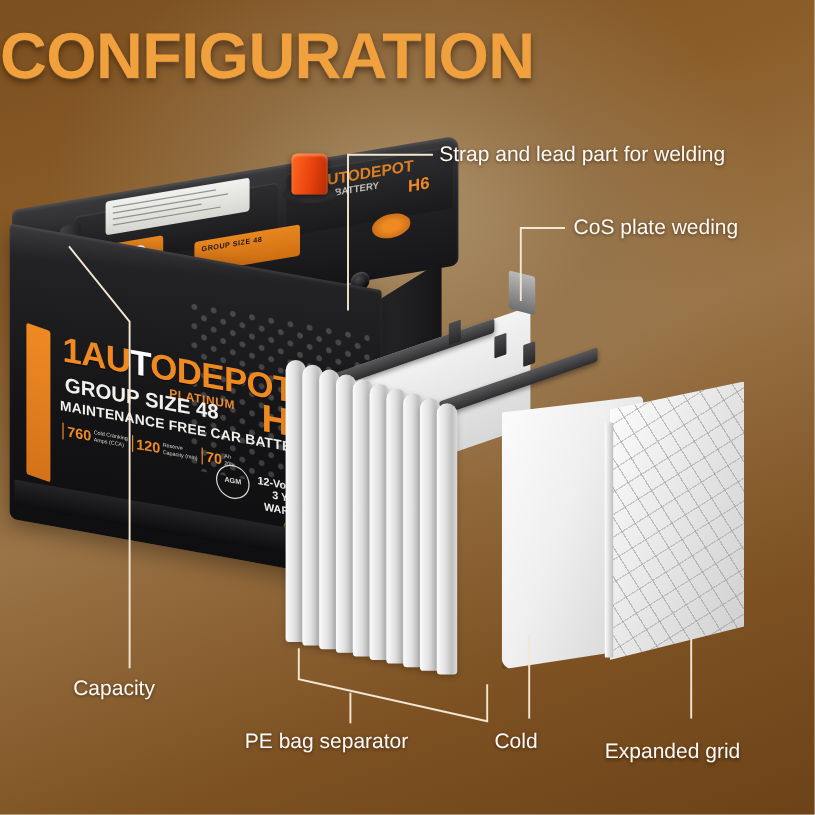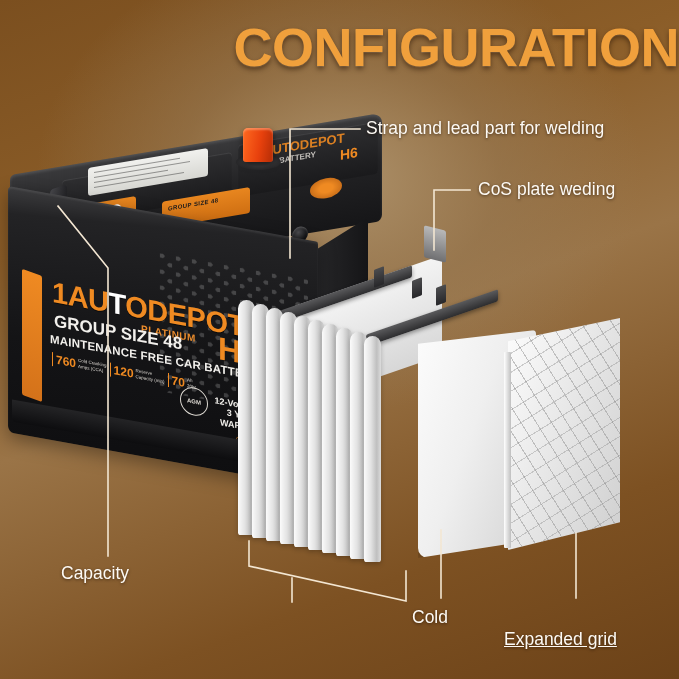--- a/index.html
+++ b/index.html
@@ -8,21 +8,21 @@
     font-family:"Liberation Sans", sans-serif;
   }
   #stage{
     position:relative;width:679px;height:679px;overflow:hidden;
     background:
       radial-gradient(ellipse 62% 48% at 50% 26%, rgba(175,148,110,0.95) 0%, rgba(152,124,88,0.55) 38%, rgba(120,90,55,0.0) 72%),
       linear-gradient(160deg,#7b4f1f 0%,#8b5d28 28%,#9a7447 50%,#7d5122 78%,#6c4218 100%);
   }
   
   #title{
-    position:absolute;left:0;top:16px;width:679px;text-align:right;
+    position:absolute;left:0;top:16px;width:679px;text-align:left;
     font-size:54px;font-weight:bold;letter-spacing:-0.5px;
     color:#f0a03c;
     text-shadow:0 3px 5px rgba(40,20,5,.55), 0 1px 0 rgba(255,220,170,.25);
     font-family:"Liberation Sans", sans-serif;
   }
   
   .callout{
     position:absolute;color:#fdfaf5;font-size:17.5px;white-space:nowrap;
     text-shadow:0 1px 3px rgba(30,15,0,.6);
   }
@@ -317,16 +317,17 @@
 
       <path d="M441 530 L441 598"></path>
 
       <path d="M576 533 L576 598"></path>
     </g>
   </svg>
 
   <div class="callout" style="left:478px;top:179px;">CoS plate weding</div>
   <div class="callout" style="left:366px;top:118px;">Strap and lead part for welding</div>
   <div class="callout" style="left:61px;top:563px;">Capacity</div>
+  <div class="callout" style="left:204px;top:607px;">PE bag separator</div>
   <div class="callout" style="left:412px;top:607px;">Cold</div>
-  <div class="callout" style="left:504px;top:629px;text-decoration:underline;">Expanded grid</div>
+  <div class="callout" style="left:504px;top:616px;">Expanded grid</div>
 
 </div>
 
 </body></html>

